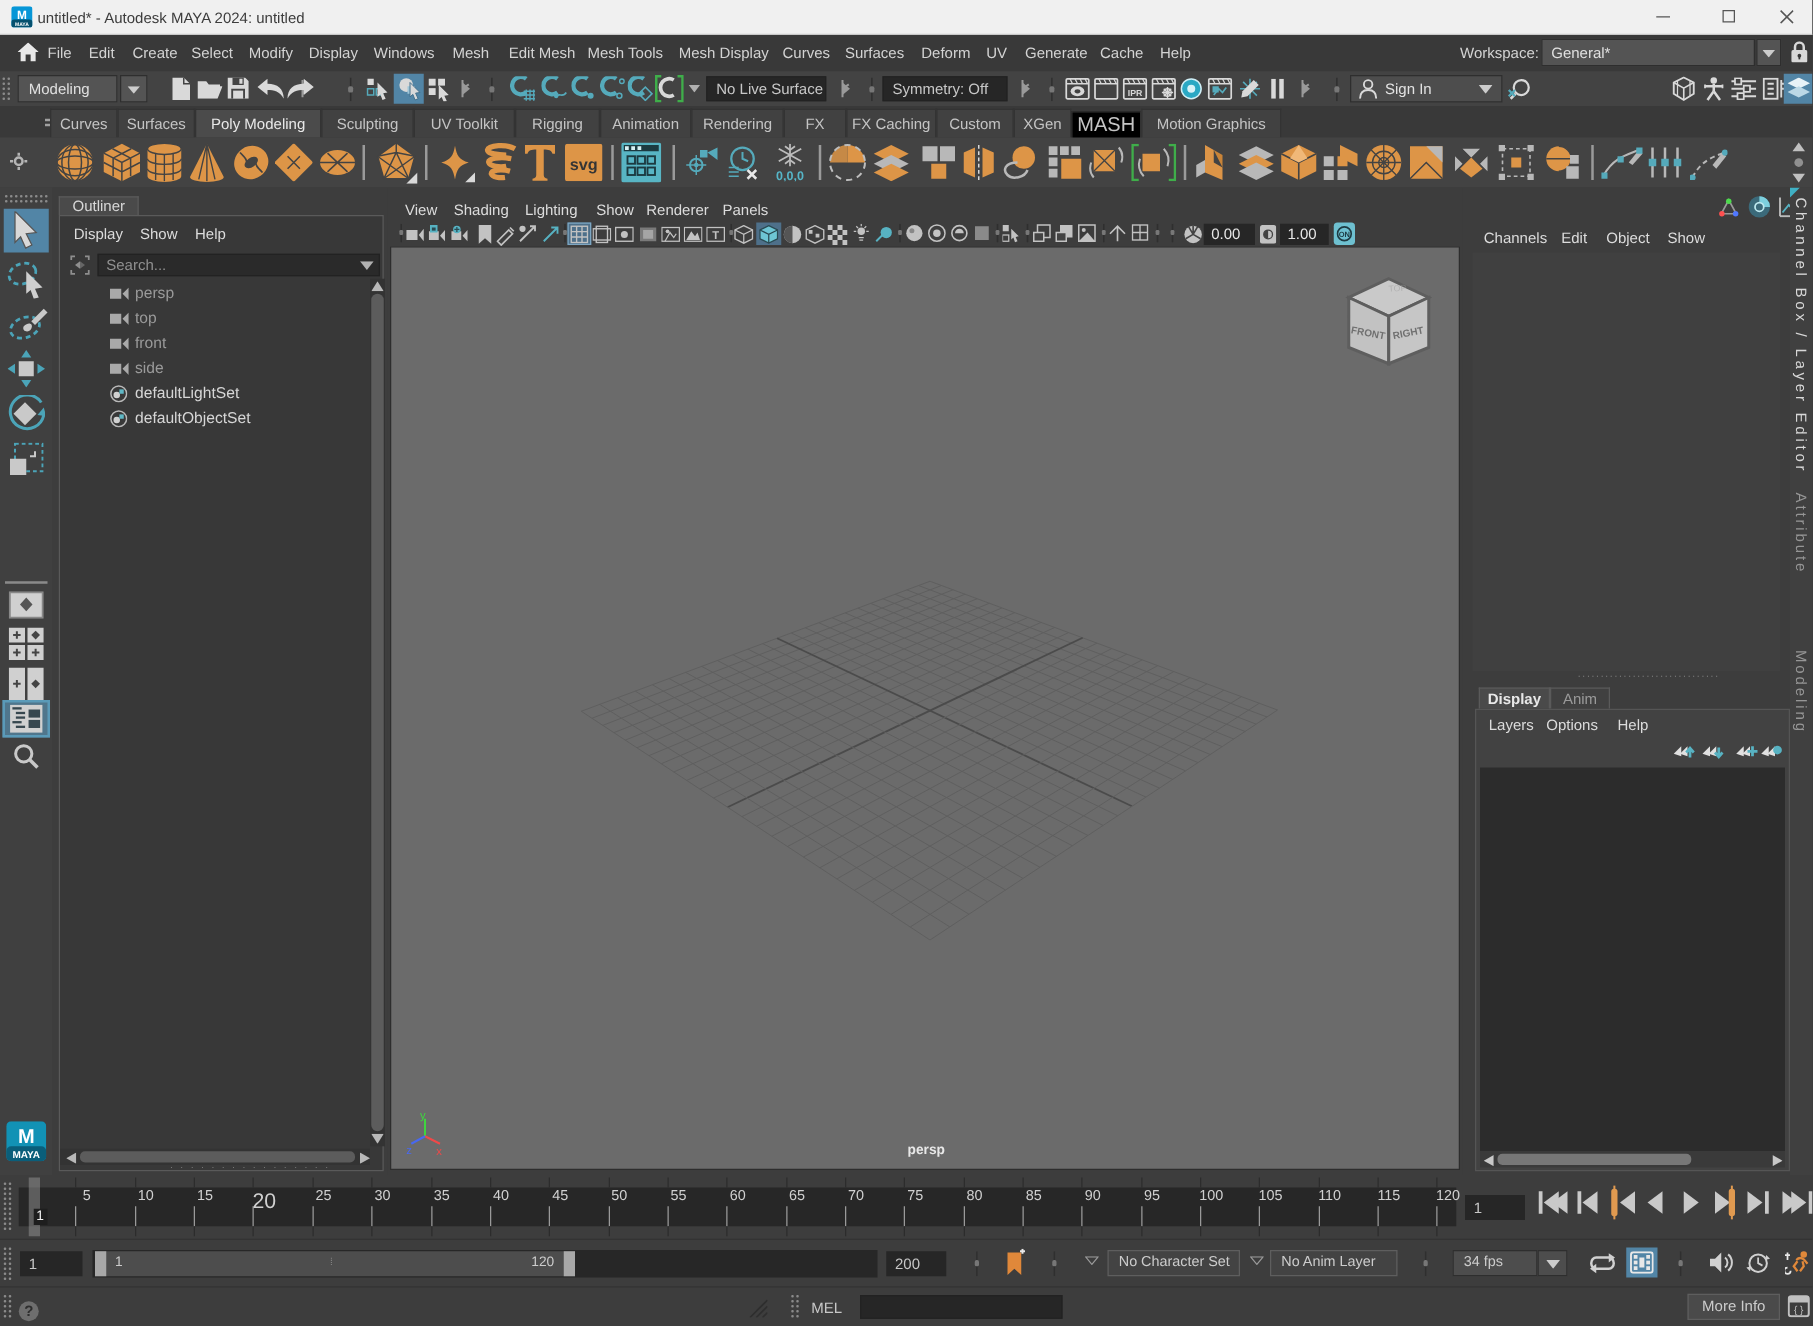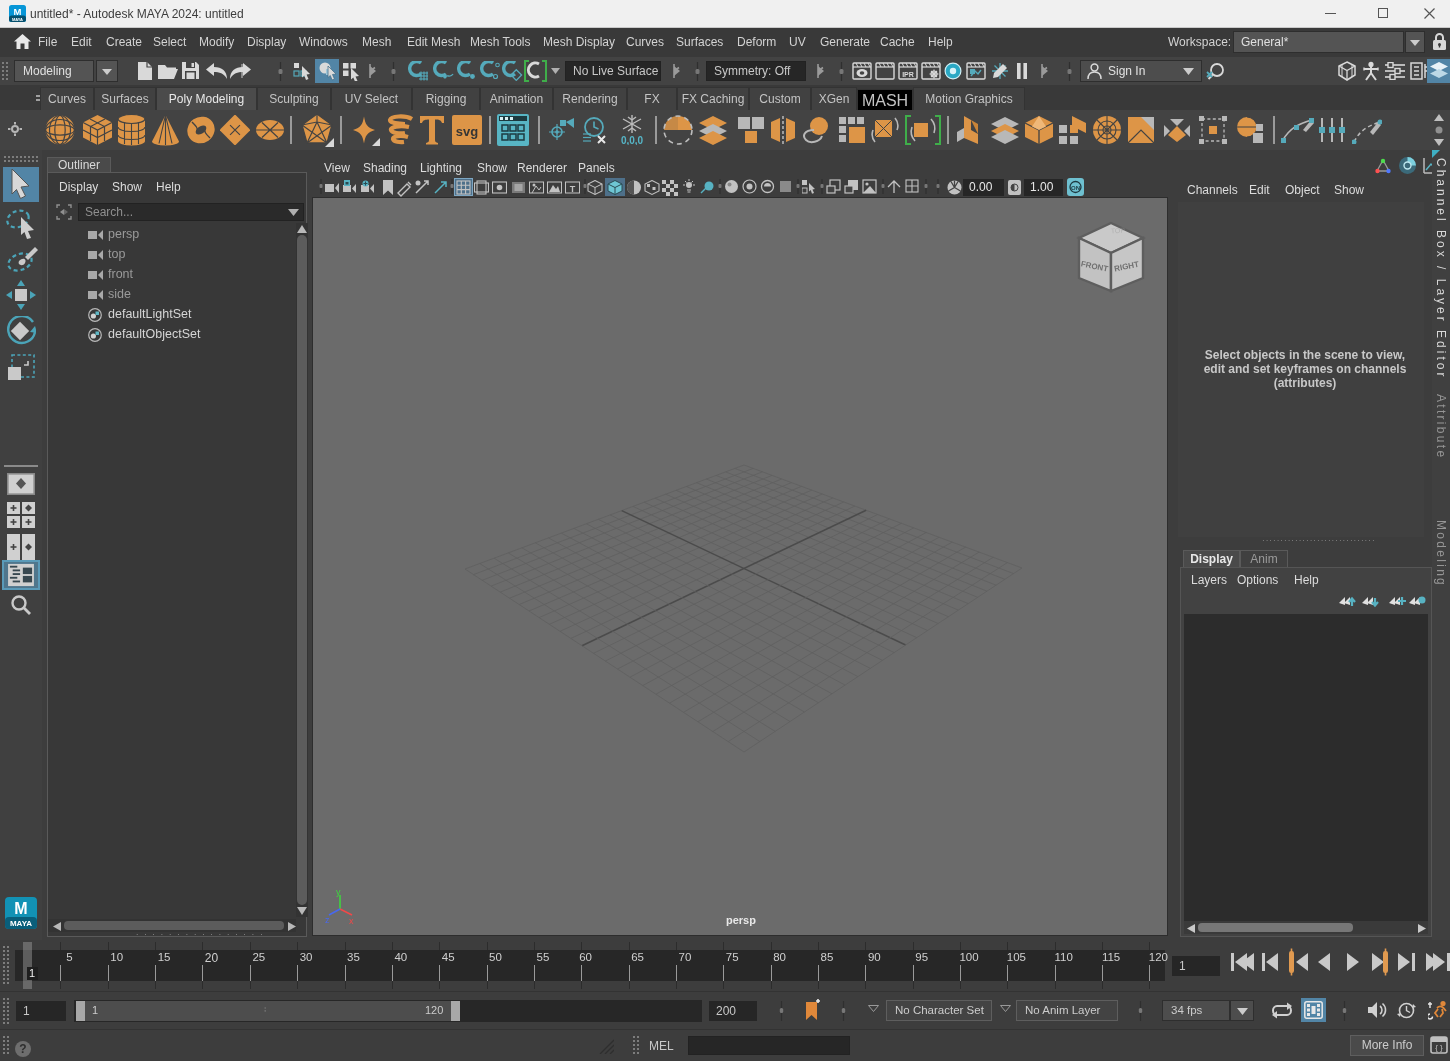--- a/index.html
+++ b/index.html
@@ -344,21 +344,21 @@
     </svg>
 </div>
 
 <div class="abs" style="left:0;top:85px;width:1450px;height:25px;background:#393939;">
   <div class="abs" style="left:36px;top:10px;width:16px;height:2px;background:#a0a0a0"></div>
   <div class="abs" style="left:36px;top:14px;width:16px;height:2px;background:#a0a0a0"></div>
   <div class="abs" style="left:40px;top:2px;width:54px;height:23px;background:#414141;border:1px solid #333;border-bottom:none;color:#c4c4c4;font-size:12px;line-height:22px;text-align:center;">Curves</div>
 <div class="abs" style="left:94px;top:2px;width:62px;height:23px;background:#414141;border:1px solid #333;border-bottom:none;color:#c4c4c4;font-size:12px;line-height:22px;text-align:center;">Surfaces</div>
 <div class="abs" style="left:156px;top:2px;width:101px;height:23px;background:#4b4b4b;border:1px solid #333;border-bottom:none;color:#e8e8e8;font-size:12px;line-height:22px;text-align:center;">Poly Modeling</div>
 <div class="abs" style="left:257px;top:2px;width:74px;height:23px;background:#414141;border:1px solid #333;border-bottom:none;color:#c4c4c4;font-size:12px;line-height:22px;text-align:center;">Sculpting</div>
-<div class="abs" style="left:331px;top:2px;width:81px;height:23px;background:#414141;border:1px solid #333;border-bottom:none;color:#c4c4c4;font-size:12px;line-height:22px;text-align:center;">UV Select</div>
+<div class="abs" style="left:331px;top:2px;width:81px;height:23px;background:#414141;border:1px solid #333;border-bottom:none;color:#c4c4c4;font-size:12px;line-height:22px;text-align:center;">UV Toolkit</div>
 <div class="abs" style="left:412px;top:2px;width:68px;height:23px;background:#414141;border:1px solid #333;border-bottom:none;color:#c4c4c4;font-size:12px;line-height:22px;text-align:center;">Rigging</div>
 <div class="abs" style="left:480px;top:2px;width:73px;height:23px;background:#414141;border:1px solid #333;border-bottom:none;color:#c4c4c4;font-size:12px;line-height:22px;text-align:center;">Animation</div>
 <div class="abs" style="left:553px;top:2px;width:74px;height:23px;background:#414141;border:1px solid #333;border-bottom:none;color:#c4c4c4;font-size:12px;line-height:22px;text-align:center;">Rendering</div>
 <div class="abs" style="left:627px;top:2px;width:50px;height:23px;background:#414141;border:1px solid #333;border-bottom:none;color:#c4c4c4;font-size:12px;line-height:22px;text-align:center;">FX</div>
 <div class="abs" style="left:677px;top:2px;width:72px;height:23px;background:#414141;border:1px solid #333;border-bottom:none;color:#c4c4c4;font-size:12px;line-height:22px;text-align:center;">FX Caching</div>
 <div class="abs" style="left:749px;top:2px;width:62px;height:23px;background:#414141;border:1px solid #333;border-bottom:none;color:#c4c4c4;font-size:12px;line-height:22px;text-align:center;">Custom</div>
 <div class="abs" style="left:811px;top:2px;width:46px;height:23px;background:#414141;border:1px solid #333;border-bottom:none;color:#c4c4c4;font-size:12px;line-height:22px;text-align:center;">XGen</div>
 <div class="abs" style="left:857px;top:4px;width:56px;height:23px;background:#000000;border:1px solid #333;border-bottom:none;color:#c4c4c4;font-size:16px;line-height:22px;text-align:center;">MASH</div>
 <div class="abs" style="left:913px;top:2px;width:112px;height:23px;background:#414141;border:1px solid #333;border-bottom:none;color:#c4c4c4;font-size:12px;line-height:22px;text-align:center;">Motion Graphics</div>
 </div>
@@ -1119,21 +1119,20 @@
 <svg class="abs" style="left:253px;top:7px" width="17" height="17" viewBox="0 0 17 17">
       <path d="M1 16 L1 1 M1 16 L16 16" stroke="#bbb" stroke-width="1.5"></path>
       <path d="M3 13 L8 7 L11 10 L15 3" fill="none" stroke="#57b2c2" stroke-width="1.5"></path>
       <circle cx="15" cy="3" r="1.8" fill="#57b2c2"></circle>
     </svg>
   <div class="abs txt" style="left:17px;top:33px;">Channels</div>
   <div class="abs txt" style="left:79px;top:33px;">Edit</div>
   <div class="abs txt" style="left:115px;top:33px;">Object</div>
   <div class="abs txt" style="left:164px;top:33px;">Show</div>
   <div class="abs" style="left:8px;top:52px;width:246px;height:335px;background:#404040;"></div>
-  <div class="abs" style="left:30px;top:198px;width:210px;color:#c8c8c8;font-size:12px;font-weight:bold;text-align:center;line-height:14px;">Select objects in the scene to view, edit and set keyframes on channels (attributes)</div>
   <div class="abs" style="left:92px;top:386px;color:#8a8a8a;font-size:8px;letter-spacing:1px;">·······························</div>
   <div class="abs" style="left:13px;top:400px;width:57px;height:17px;background:#4a4a4a;border:1px solid #5a5a5a;border-bottom:none;color:#e8e8e8;font-size:12px;font-weight:bold;line-height:16px;text-align:center;">Display</div>
   <div class="abs" style="left:70px;top:400px;width:48px;height:17px;background:#404040;border:1px solid #5a5a5a;border-bottom:none;color:#9a9a9a;font-size:12px;line-height:16px;text-align:center;">Anim</div>
   <div class="abs" style="left:10px;top:417px;width:252px;height:370px;background:#424242;border:1px solid #555;">
     <div class="abs txt" style="left:10px;top:5px;">Layers</div>
     <div class="abs txt" style="left:56px;top:5px;">Options</div>
     <div class="abs txt" style="left:113px;top:5px;">Help</div>
     <svg class="abs" style="left:157px;top:26px" width="19" height="15" viewBox="0 0 19 15">
         <path d="M1 12 L7 6 L7 14 Z" fill="#e0e0e0" transform="translate(0,-3)"></path>
         <path d="M6 12 L12 6 L12 14 Z" fill="#e0e0e0" transform="translate(0,-3)"></path>
@@ -1205,21 +1204,21 @@
 <div class="abs" style="left:107.7px;top:2px;width:1px;height:8px;background:#2c2c2c;"></div>
 <div class="abs" style="left:107.7px;top:41px;width:1px;height:8px;background:#2c2c2c;"></div>
 <div class="abs" style="left:105.7px;top:11px;width:22px;text-align:center;color:#d0d0d0;font-size:11.5px;">10</div>
 <div class="abs" style="left:155.1px;top:25px;width:1px;height:16px;background:#9a9a9a;"></div>
 <div class="abs" style="left:155.1px;top:2px;width:1px;height:8px;background:#2c2c2c;"></div>
 <div class="abs" style="left:155.1px;top:41px;width:1px;height:8px;background:#2c2c2c;"></div>
 <div class="abs" style="left:153.1px;top:11px;width:22px;text-align:center;color:#d0d0d0;font-size:11.5px;">15</div>
 <div class="abs" style="left:202.4px;top:25px;width:1px;height:16px;background:#9a9a9a;"></div>
 <div class="abs" style="left:202.4px;top:2px;width:1px;height:8px;background:#2c2c2c;"></div>
 <div class="abs" style="left:202.4px;top:41px;width:1px;height:8px;background:#2c2c2c;"></div>
-<div class="abs" style="left:200.4px;top:11px;width:22px;text-align:center;color:#d0d0d0;font-size:12px;">20</div>
+<div class="abs" style="left:200.4px;top:11px;width:22px;text-align:center;color:#d0d0d0;font-size:17px;">20</div>
 <div class="abs" style="left:249.8px;top:25px;width:1px;height:16px;background:#9a9a9a;"></div>
 <div class="abs" style="left:249.8px;top:2px;width:1px;height:8px;background:#2c2c2c;"></div>
 <div class="abs" style="left:249.8px;top:41px;width:1px;height:8px;background:#2c2c2c;"></div>
 <div class="abs" style="left:247.8px;top:11px;width:22px;text-align:center;color:#d0d0d0;font-size:11.5px;">25</div>
 <div class="abs" style="left:297.1px;top:25px;width:1px;height:16px;background:#9a9a9a;"></div>
 <div class="abs" style="left:297.1px;top:2px;width:1px;height:8px;background:#2c2c2c;"></div>
 <div class="abs" style="left:297.1px;top:41px;width:1px;height:8px;background:#2c2c2c;"></div>
 <div class="abs" style="left:295.1px;top:11px;width:22px;text-align:center;color:#d0d0d0;font-size:11.5px;">30</div>
 <div class="abs" style="left:344.5px;top:25px;width:1px;height:16px;background:#9a9a9a;"></div>
 <div class="abs" style="left:344.5px;top:2px;width:1px;height:8px;background:#2c2c2c;"></div>
@@ -1237,21 +1236,21 @@
 <div class="abs" style="left:486.5px;top:2px;width:1px;height:8px;background:#2c2c2c;"></div>
 <div class="abs" style="left:486.5px;top:41px;width:1px;height:8px;background:#2c2c2c;"></div>
 <div class="abs" style="left:484.5px;top:11px;width:22px;text-align:center;color:#d0d0d0;font-size:11.5px;">50</div>
 <div class="abs" style="left:533.9px;top:25px;width:1px;height:16px;background:#9a9a9a;"></div>
 <div class="abs" style="left:533.9px;top:2px;width:1px;height:8px;background:#2c2c2c;"></div>
 <div class="abs" style="left:533.9px;top:41px;width:1px;height:8px;background:#2c2c2c;"></div>
 <div class="abs" style="left:531.9px;top:11px;width:22px;text-align:center;color:#d0d0d0;font-size:11.5px;">55</div>
 <div class="abs" style="left:581.2px;top:25px;width:1px;height:16px;background:#9a9a9a;"></div>
 <div class="abs" style="left:581.2px;top:2px;width:1px;height:8px;background:#2c2c2c;"></div>
 <div class="abs" style="left:581.2px;top:41px;width:1px;height:8px;background:#2c2c2c;"></div>
-<div class="abs" style="left:579.2px;top:11px;width:22px;text-align:left;color:#d0d0d0;font-size:11.5px;">60</div>
+<div class="abs" style="left:579.2px;top:11px;width:22px;text-align:center;color:#d0d0d0;font-size:11.5px;">60</div>
 <div class="abs" style="left:628.6px;top:25px;width:1px;height:16px;background:#9a9a9a;"></div>
 <div class="abs" style="left:628.6px;top:2px;width:1px;height:8px;background:#2c2c2c;"></div>
 <div class="abs" style="left:628.6px;top:41px;width:1px;height:8px;background:#2c2c2c;"></div>
 <div class="abs" style="left:626.6px;top:11px;width:22px;text-align:center;color:#d0d0d0;font-size:11.5px;">65</div>
 <div class="abs" style="left:675.9px;top:25px;width:1px;height:16px;background:#9a9a9a;"></div>
 <div class="abs" style="left:675.9px;top:2px;width:1px;height:8px;background:#2c2c2c;"></div>
 <div class="abs" style="left:675.9px;top:41px;width:1px;height:8px;background:#2c2c2c;"></div>
 <div class="abs" style="left:673.9px;top:11px;width:22px;text-align:center;color:#d0d0d0;font-size:11.5px;">70</div>
 <div class="abs" style="left:723.2px;top:25px;width:1px;height:16px;background:#9a9a9a;"></div>
 <div class="abs" style="left:723.2px;top:2px;width:1px;height:8px;background:#2c2c2c;"></div>

